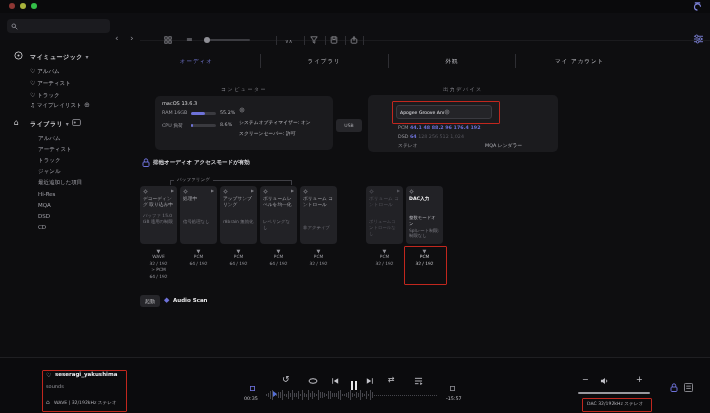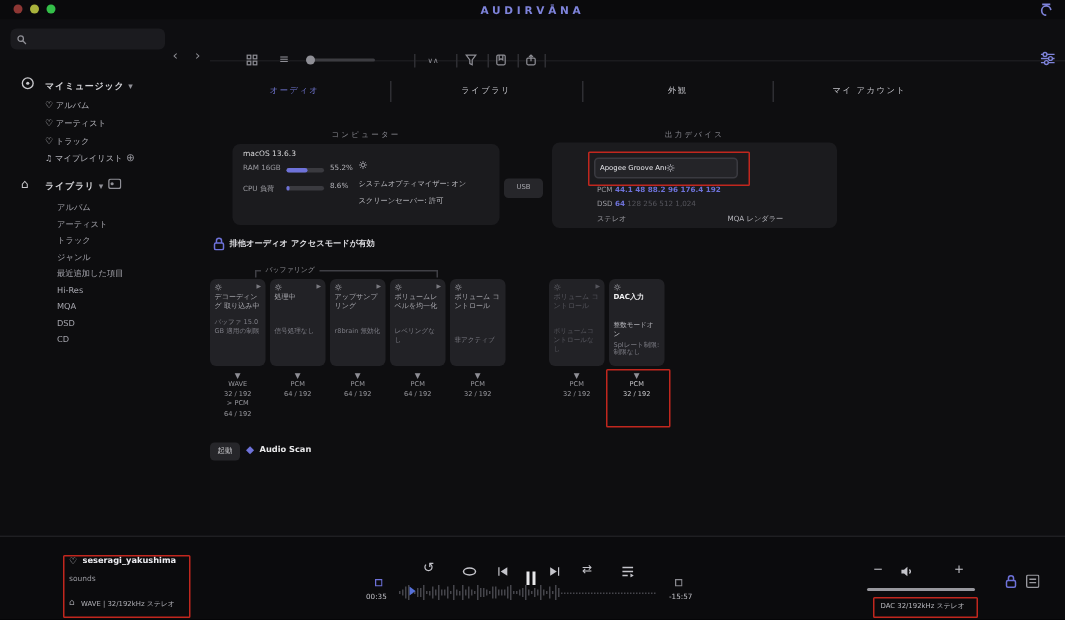--- a/index.html
+++ b/index.html
@@ -84,21 +84,20 @@
 <body>
 
 <div class="app">
 
   <div class="titlebar">
     <div class="lights">
       <span class="light" style="background:#8e3734"></span>
       <span class="light" style="background:#a9b33c"></span>
       <span class="light" style="background:#34bf49"></span>
     </div>
-    <div class="win-title">AUDIRVĀNA</div>
     <span class="abs" style="right:8px;top:2px">
       <svg width="9" height="9" viewBox="0 0 10 10">
           <path d="M2 1h6M5 9A3.4 3.4 0 1 1 8.4 5.3" stroke="#7e83da" stroke-width="1.2" fill="none"></path>
         </svg>
     </span>
   </div>
 
   <div class="toolbar">
     <div class="search">
       <span>

